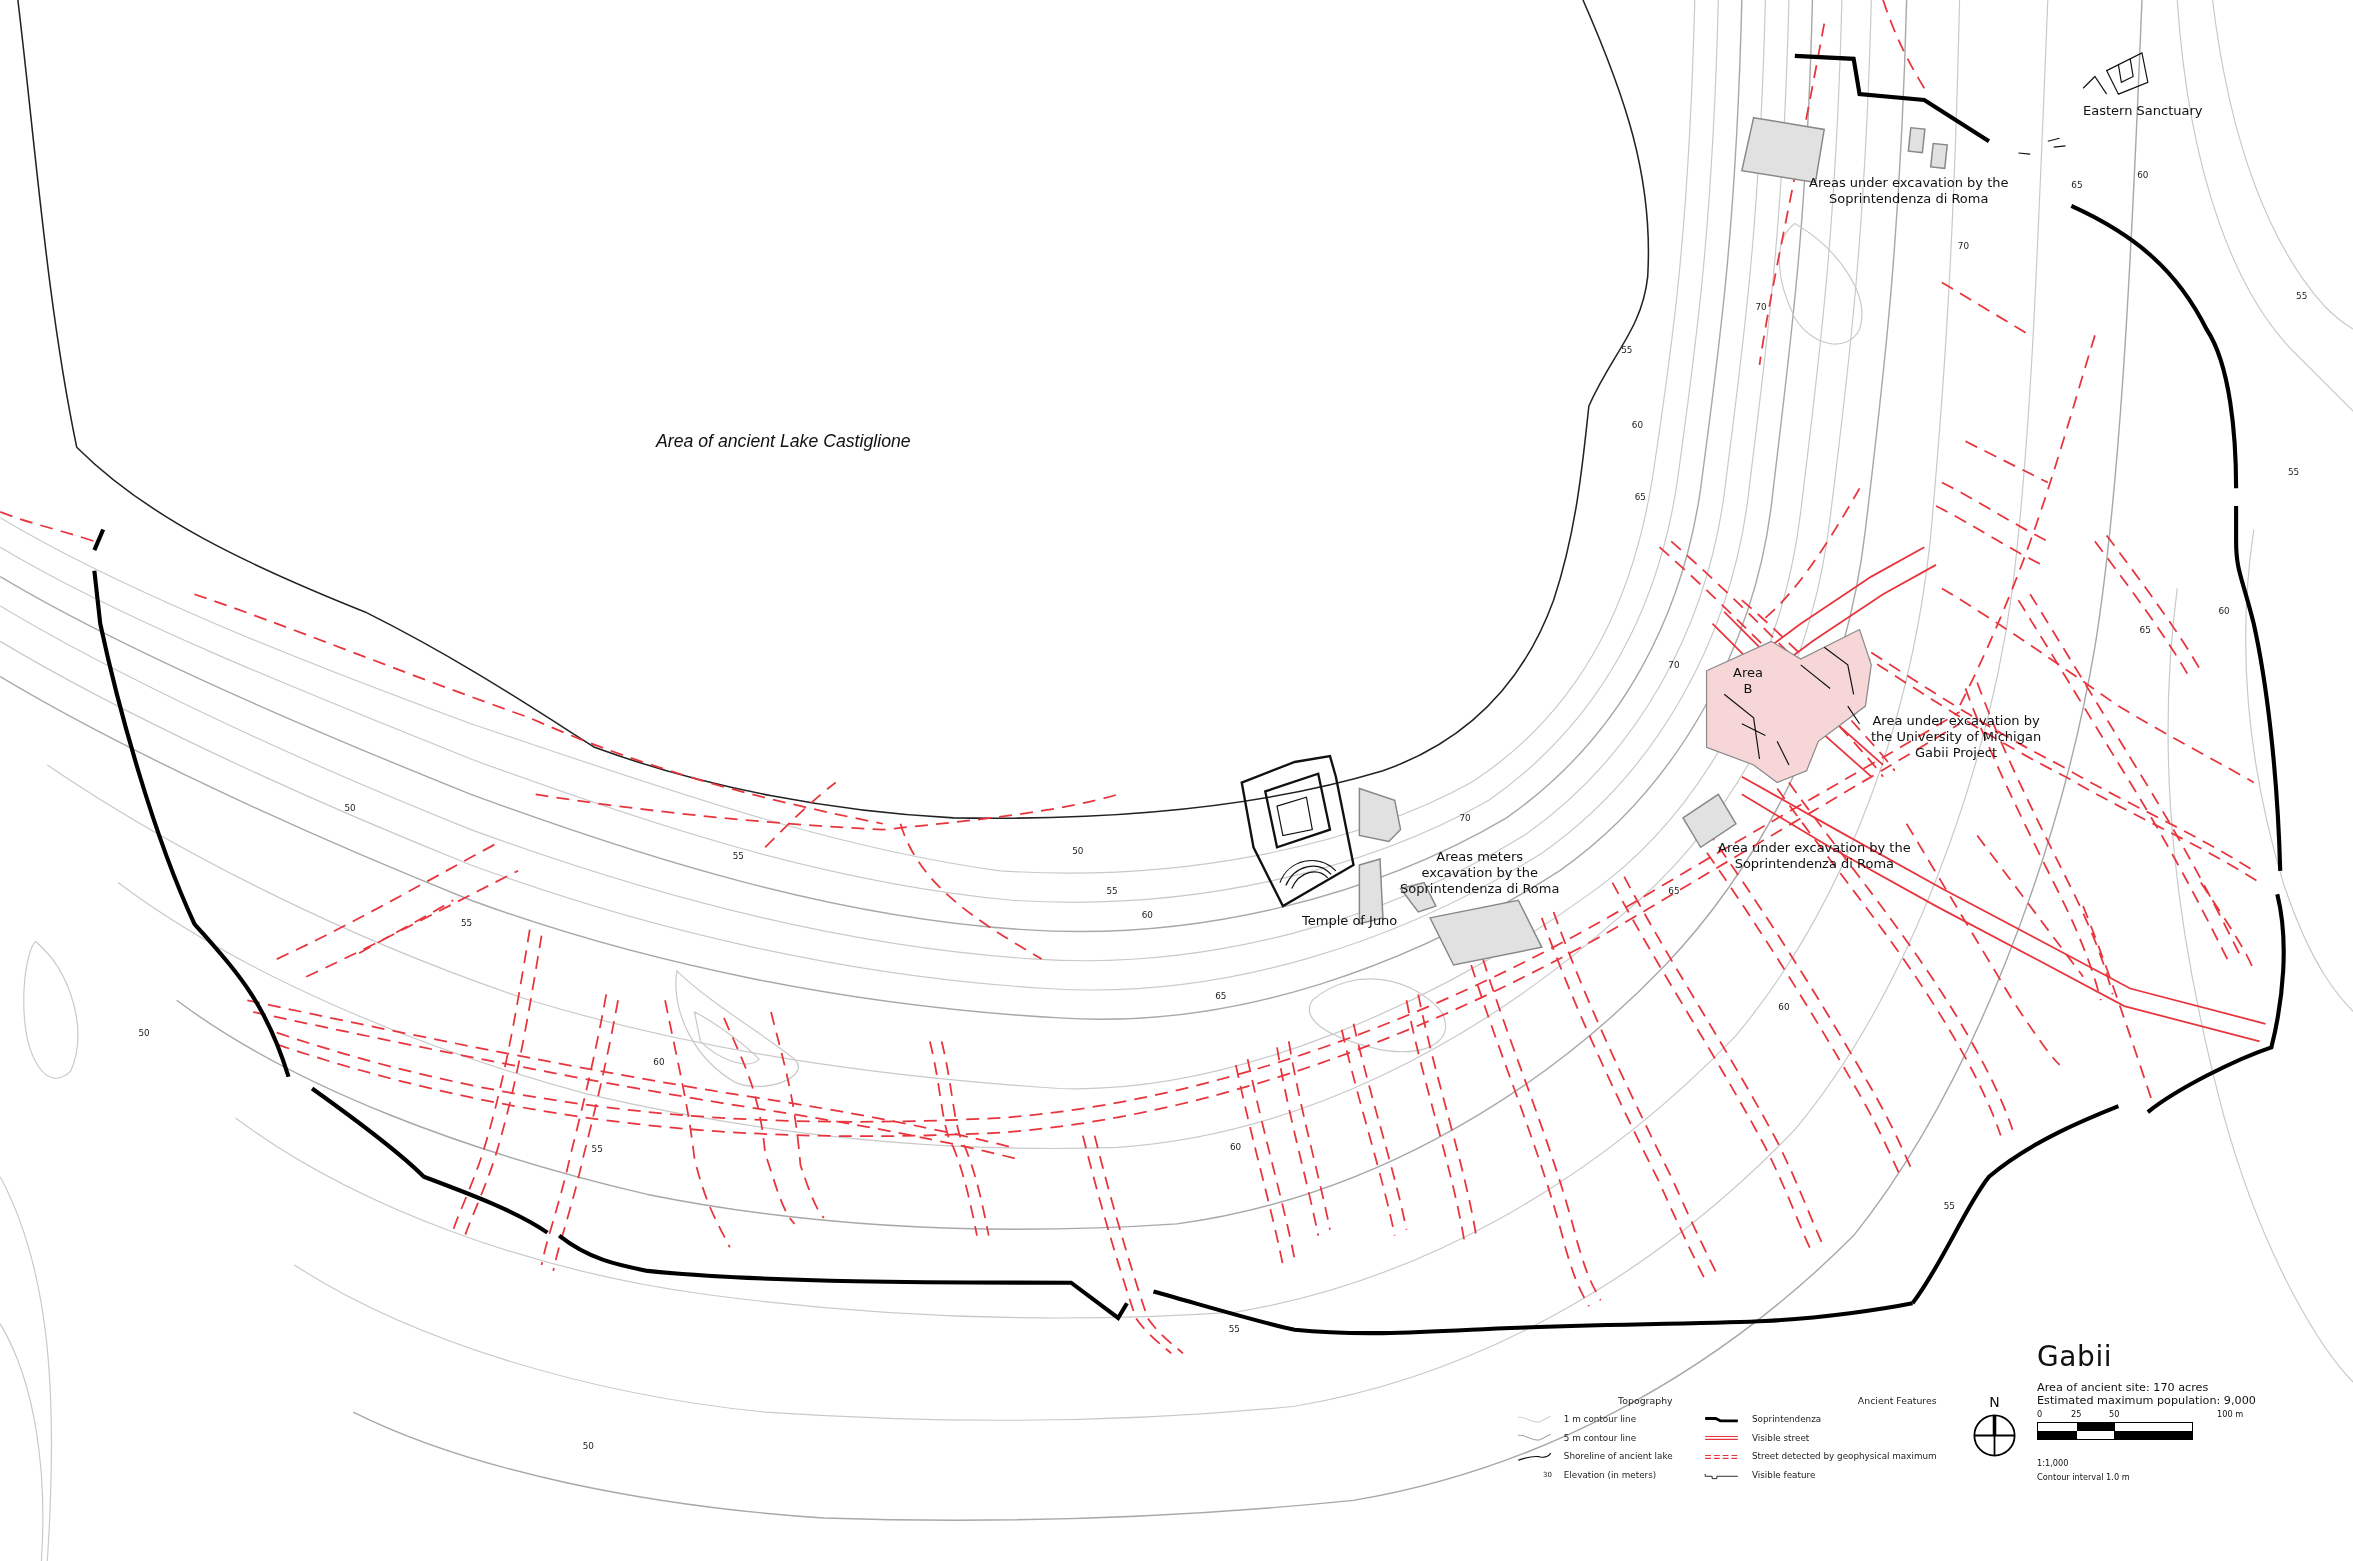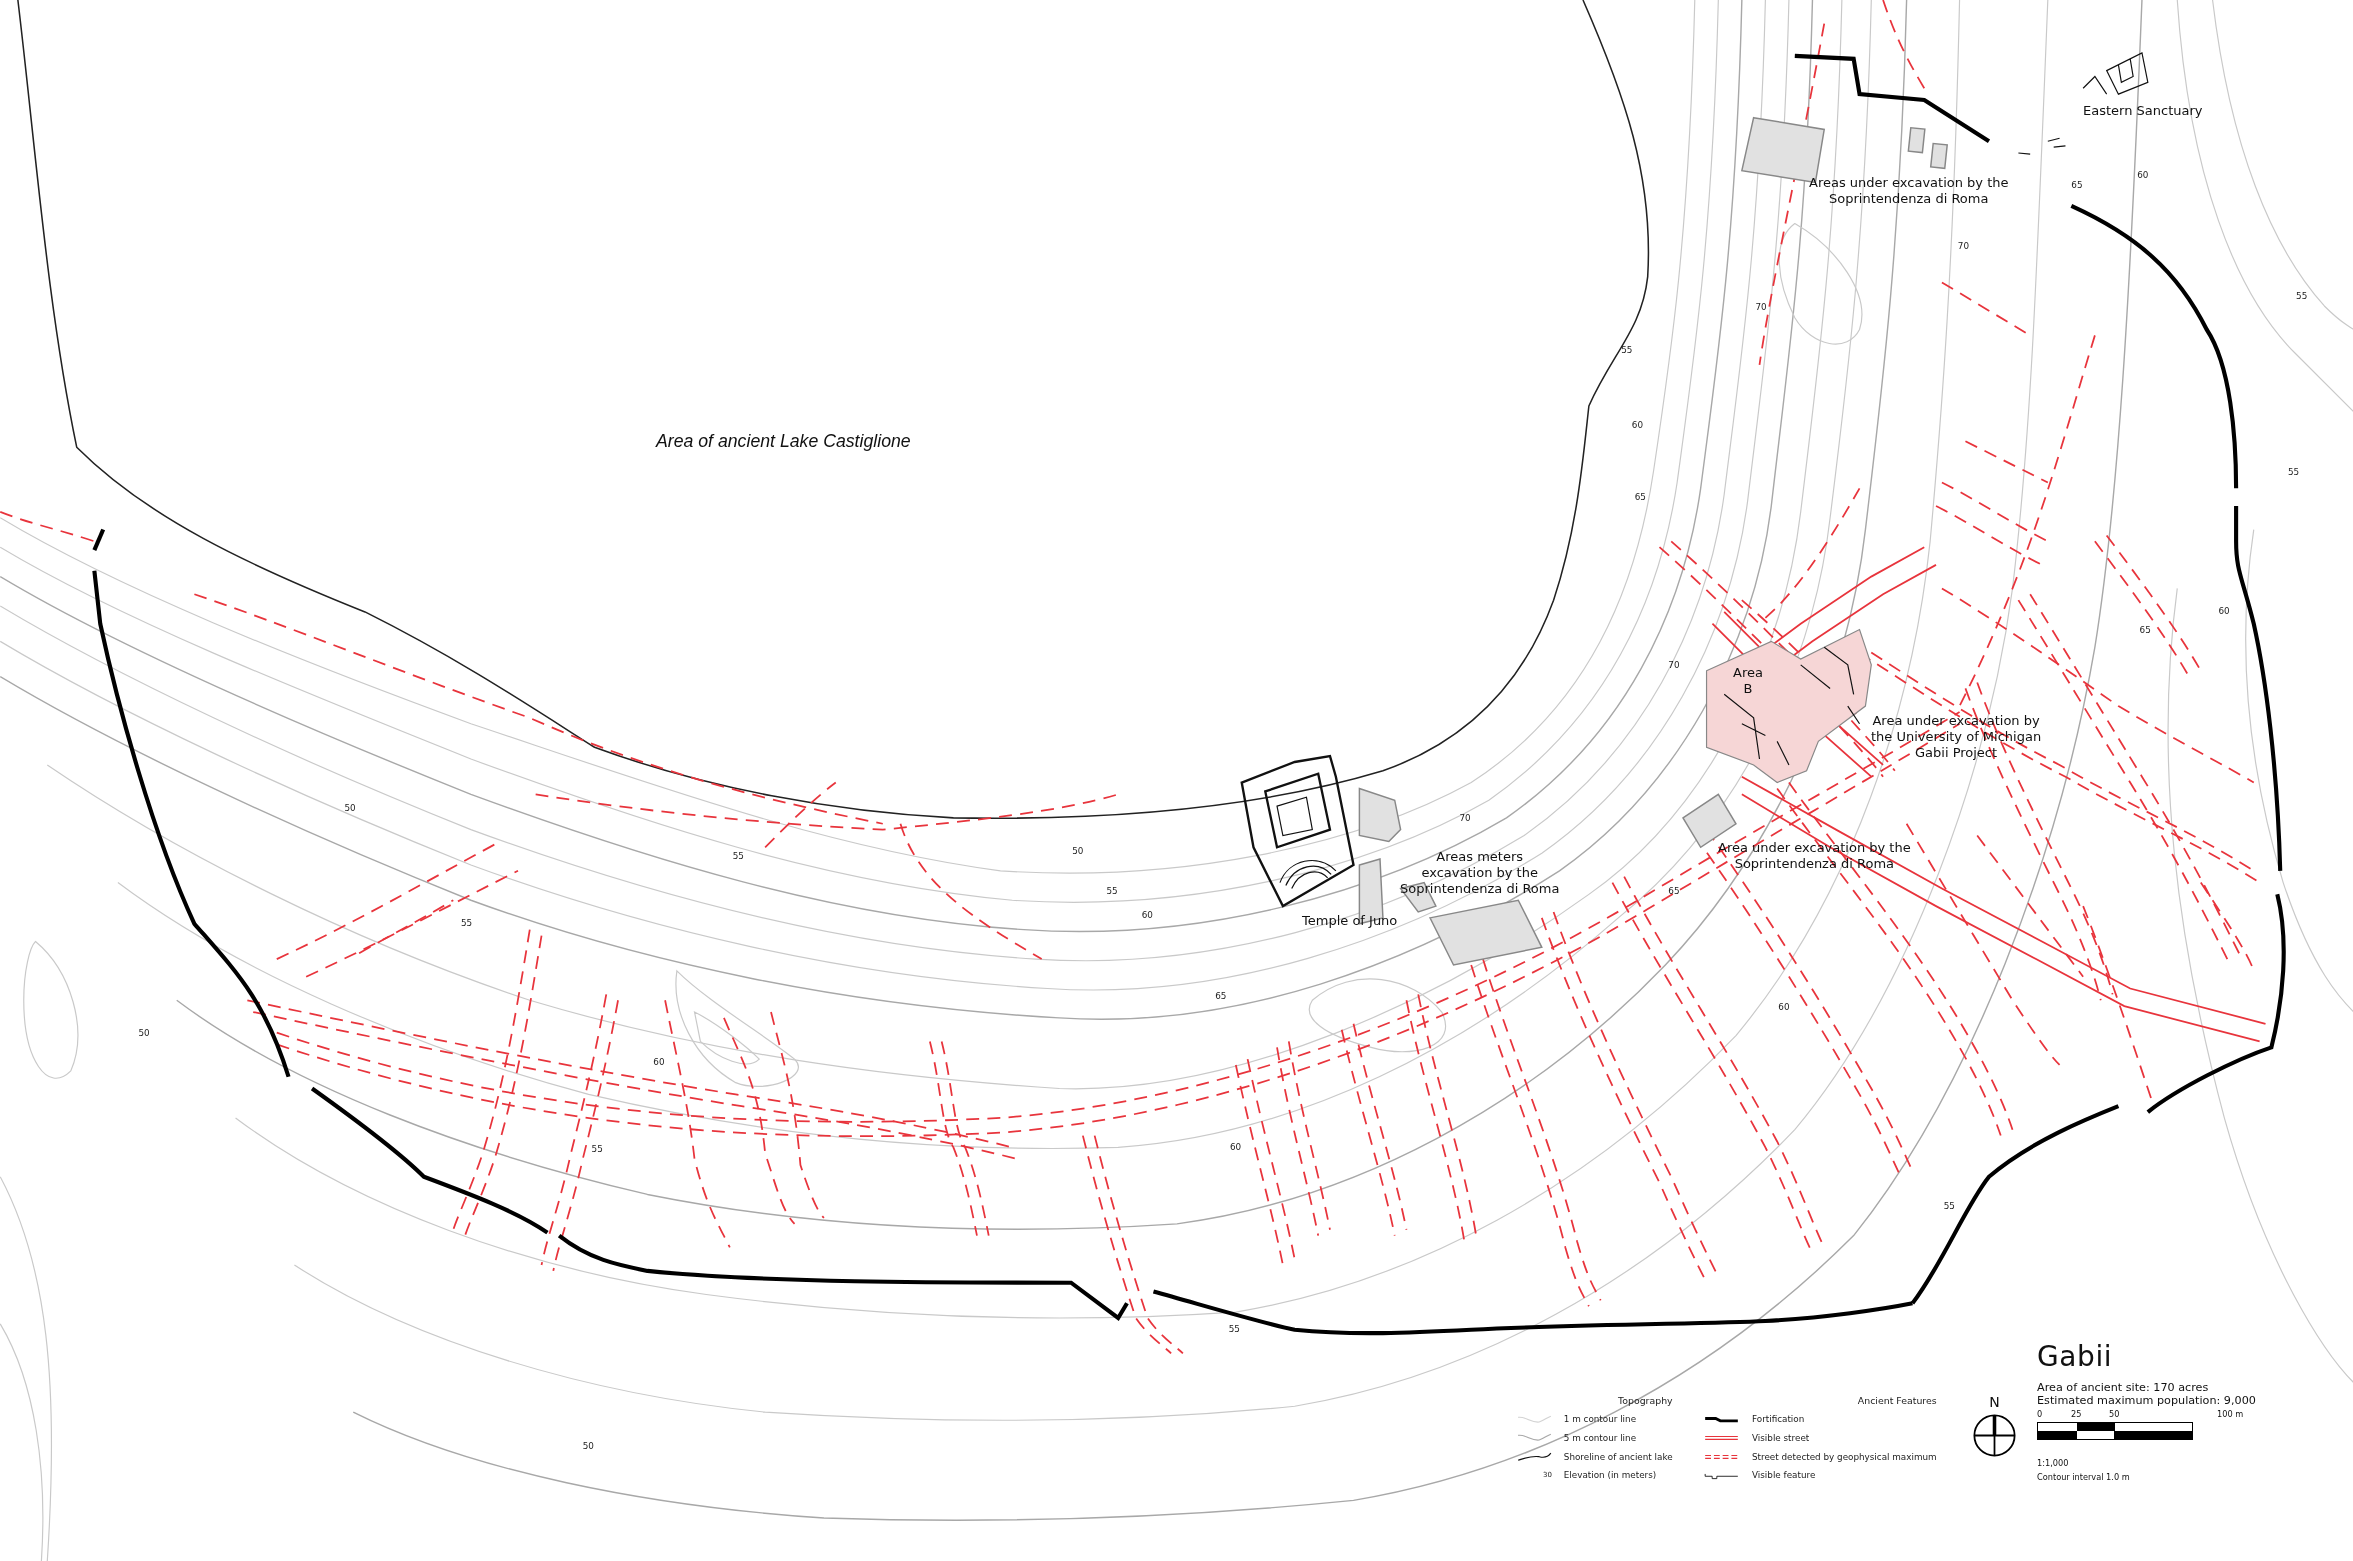--- a/index.html
+++ b/index.html
@@ -13,21 +13,21 @@
   .street-vis { fill:none; stroke:#e8343c; stroke-width:3; }
   .exc { fill:#e1e1e1; stroke:#888; stroke-width:2.5; }
   .areab { fill:#f6d6d6; stroke:#888; stroke-width:2; }
   .feat { fill:none; stroke:#111; stroke-width:4; }
   .feat-thin { fill:none; stroke:#111; stroke-width:2; }
   .elev { font-family:"DejaVu Sans", sans-serif; font-size:15px; fill:#222; }
   .lbl { position:absolute; font-family:"DejaVu Sans", sans-serif; font-size:13px; line-height:16px; color:#111; text-align:center; white-space:nowrap; }
   .lake-lbl { position:absolute; left:656px; top:431px; font-family:Liberation Sans, sans-serif; font-style:italic; font-size:17.7px; color:#111; white-space:nowrap; }
   .legend { position:absolute; font-family:"DejaVu Sans", sans-serif; font-size:8.8px; color:#222; }
   .legend h4 { margin:0 0 8.2px 0; font-weight:normal; font-size:9.4px;text-align:right; }
-  .legend .row { display:flex; align-items:center; height:10.6px; margin-bottom:1.2px;margin-top:8px; }
+  .legend .row { display:flex; height:10.6px; margin-bottom:1.2px;margin-top:8px; }
   .legend .sw { width:47px; height:10.6px; margin-right:11.8px; display:flex; align-items:center; justify-content:flex-end; }
   .title-block { position:absolute; left:2037px; top:1340px; }
   .title { font-family:"DejaVu Sans", sans-serif; font-size:28px; font-weight:normal; color:#111; letter-spacing:0.6px; }
   .stat { font-size:11.2px; line-height:13px; color:#111; }
   .scale-labels { position:relative; height:11.8px; font-size:8.2px; margin-top:2.4px; }
   .scale-labels span { position:absolute; top:0; }
   .scalebar { width:154px; height:15.3px; border:1.2px solid #000; position:relative; margin-top:1.2px; }
   .scalebar div { position:absolute; height:7.6px; background:#000; }
   .small { font-size:8.2px; margin-top:16.5px; line-height:14px; }
   .north { position:absolute; left:1972px; top:1395px; text-align:center; }
@@ -287,21 +287,21 @@
 </div>
 
 <div class="legend" style="left:1704px; top:1395px;">
   <h4>Ancient Features</h4>
   <div class="row">
     <span class="sw" style="justify-content:flex-start; width:35px; margin-right:13px;">
         <svg width="35" height="9.4" viewBox="0 0 60 16">
           <path d="M2,6 L20,6 L28,10 L58,10" fill="none" stroke="#000" stroke-width="5"></path>
         </svg>
       </span>
-    <span>Fortification</span>
+    <span>Soprintendenza</span>
   </div>
   <div class="row">
     <span class="sw" style="justify-content:flex-start; width:35px; margin-right:13px;">
         <svg width="35" height="9.4" viewBox="0 0 60 16">
           <path d="M2,6 L58,6 M2,11 L58,11" fill="none" stroke="#e8343c" stroke-width="2"></path>
         </svg>
       </span>
     <span>Visible street</span>
   </div>
   <div class="row">

